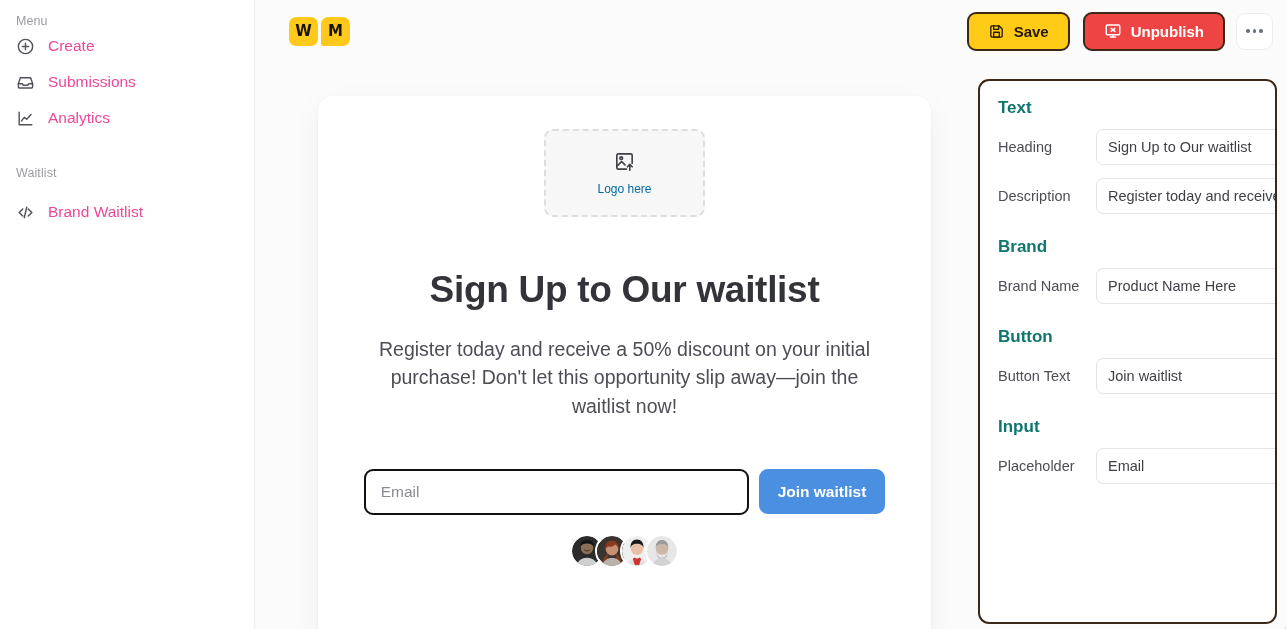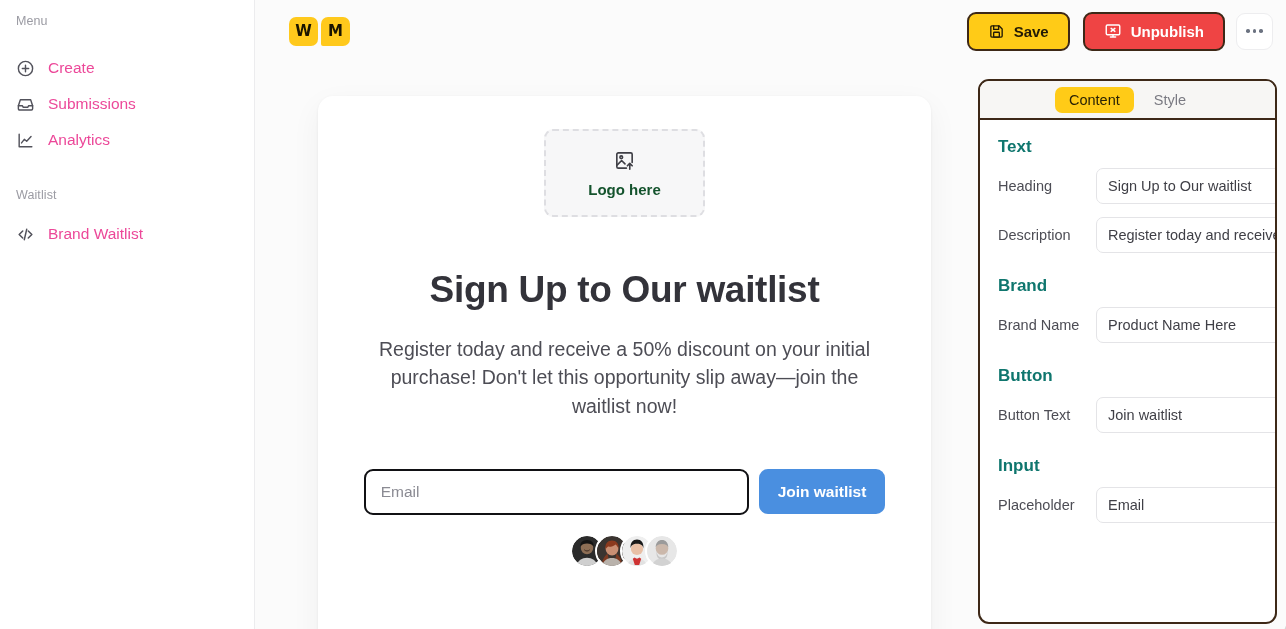--- a/index.html
+++ b/index.html
@@ -15,21 +15,21 @@
   
   .sidebar {
     width: 255px; height: 629px;
     background: #ffffff;
     border-right: 1px solid #ececee;
     padding: 14px 0 0 0;
     flex: 0 0 255px;
   }
   .side-section-label {
     font-size: 12.5px; color: #9b9ba3;
-    padding: 0 0 0 16px; margin-bottom: 22px; letter-spacing: .1px;
+    padding: 0 0 0 16px; margin-bottom: 0; letter-spacing: .1px;
   }
   .side-section-label.second { margin-top: 30px; margin-bottom: 14px; }
   .side-item {
     display: flex; align-items: center; gap: 13px;
     height: 36px; padding: 0 16px; cursor: pointer;
     font-size: 15.5px; color: #ec4899;
   }
   .side-ico { width: 19px; height: 19px; flex: 0 0 19px; display: flex; align-items: center; justify-content: center; color: #52525b; }
   .side-ico svg { display: block; }
 
@@ -77,21 +77,21 @@
     padding: 33px 40px 0 40px;
     text-align: center;
   }
   .logo-drop {
     width: 161px; height: 88px; margin: 0 auto;
     border: 2px dashed #dedee2; border-radius: 9px;
     background: #f7f7f8;
     display: flex; flex-direction: column; align-items: center; justify-content: center; gap: 5px;
     cursor: pointer;
   }
-  .logo-drop .lbl { font-size: 15px; color: #14532d; font-weight: bold; }
+  .logo-drop .lbl { font-size: 12px; color: #0369a1; }
   .hero-heading {
     margin-top: 52px; font-size: 37px; line-height: 1.15;
     font-weight: 700; color: #33333a; letter-spacing: -.3px;
   }
   .hero-desc {
     margin-top: 23px; font-size: 19.5px; line-height: 1.47;
     color: #4d4d55; max-width: 520px; margin-left: auto; margin-right: auto;
   }
   .signup-row {
     margin-top: 48px; display: flex; align-items: center; justify-content: center; gap: 10px;
@@ -306,24 +306,20 @@
               <path d="M9.6 14.8c.4 4.4 2.4 6.6 5.4 6.6s5-2.2 5.4-6.6c.6 5.4-1.2 9-5.4 9s-6-3.6-5.4-9z" fill="#c8c8c8"></path>
               <path d="M4.8 30c1.3-5.1 5.2-7.6 10.2-7.6S24 24.9 25.2 30z" fill="#d2d2d2"></path>
             </svg>
           </div>
         </div>
 
       </div>
     </div>
 
     <div class="settings-panel">
-      <div class="panel-tabs">
-        <div class="tab active">Content</div>
-        <div class="tab">Style</div>
-      </div>
 
       <div class="panel-body">
 
         <div class="group-title">Text</div>
         <div class="field-row">
           <span class="field-label">Heading</span>
           <input class="field-input" type="text" value="Sign Up to Our waitlist" style="">
         </div>
         <div class="field-row">
           <span class="field-label">Description</span>

